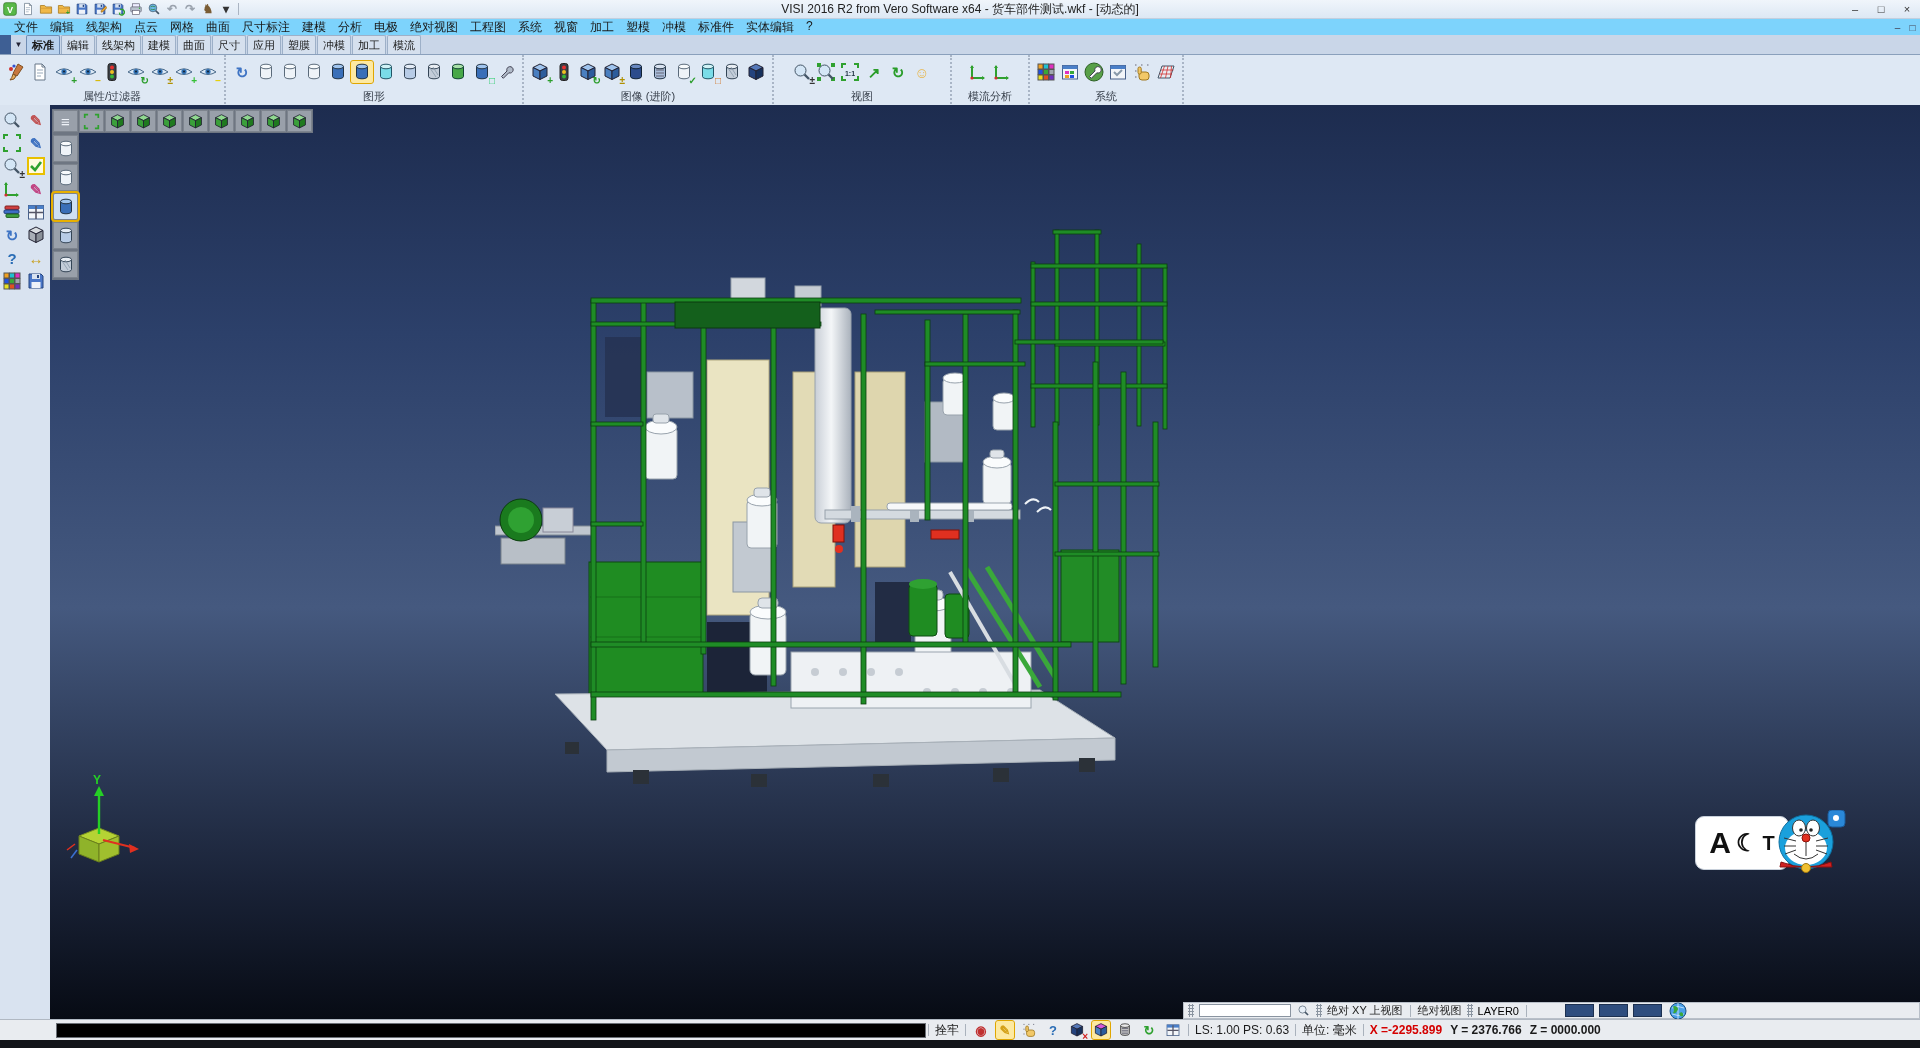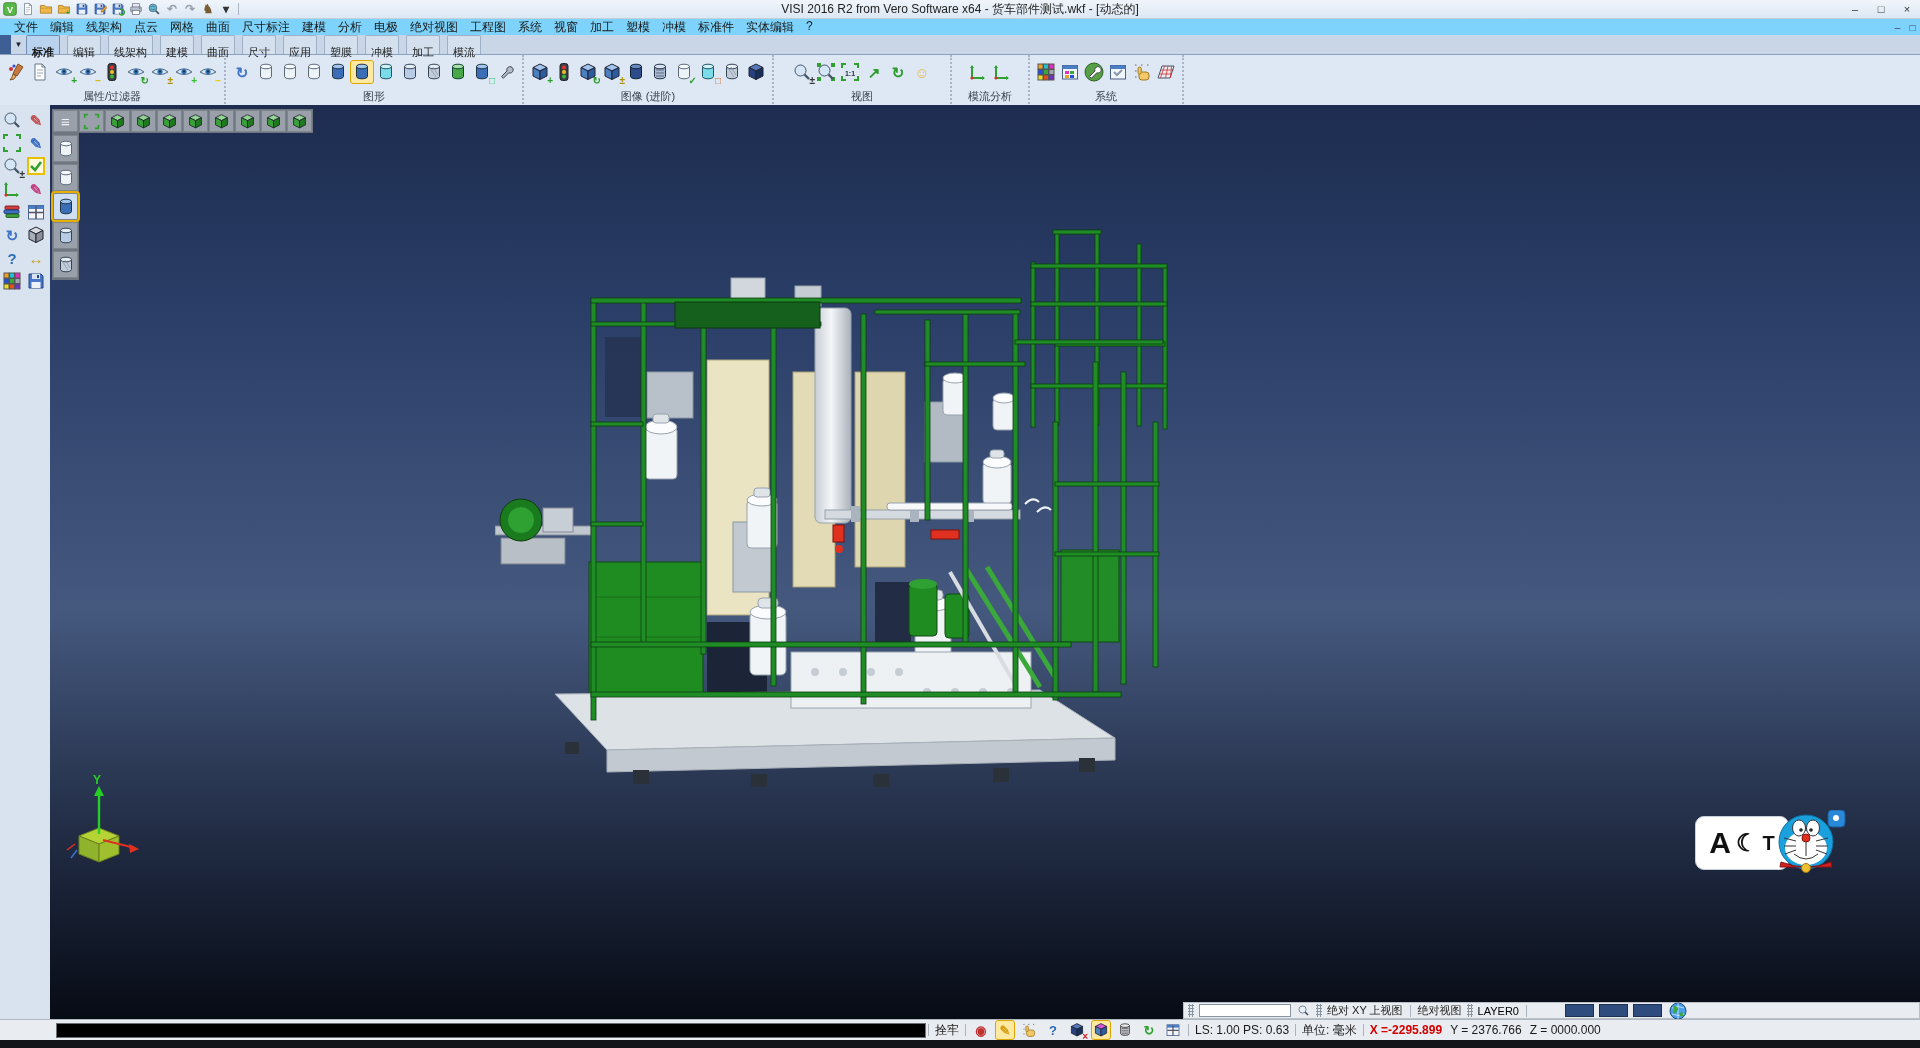--- a/index.html
+++ b/index.html
@@ -18,22 +18,22 @@
   .winctl .wc{width:26px;height:16px;text-align:center;font-size:11px;line-height:16px;color:#333;cursor:default}
   
   .menubar{height:16px;display:flex;align-items:center;background:#7dd3fc;font-size:12px;padding-left:8px}
   .menubar .mi{padding:0 6px;white-space:nowrap}
   .menubar .mdi{margin-left:auto;display:flex}
   .menubar .mdi .wc{width:15px;text-align:center;font-size:10px;color:#445}
   
   .tabbar{height:19px;display:flex;align-items:stretch;background:#c9d6e8;border-bottom:1px solid #8aa0bc;font-size:11px}
   .tabblock{width:11px;background:#3e5f94}
   .tabdrop{width:15px;text-align:center;font-size:8px;line-height:19px;color:#223}
-  .tab{padding:9px 5px;border:1px solid #9db0c8;border-bottom:none;background:#d5e0ee;
-       margin-right:7px;border-radius:2px 2px 0 0;line-height:14px;white-space:nowrap}
+  .tab{padding:2px 5px;border:1px solid #9db0c8;border-bottom:none;background:#d5e0ee;
+       margin-right:1px;border-radius:2px 2px 0 0;line-height:14px;white-space:nowrap}
   .tab.active{background:#b9d2ee;border-color:#6f8db4;font-weight:bold}
   
   .ribbon{height:52px;background:#dee8f4;display:flex;border-bottom:1px solid #b4c2d4}
   .rgroup{display:flex;flex-direction:column;padding:1px 5px;border-right:2px dotted #a9b5c6}
   .ricons{display:flex;gap:2px;align-items:center;height:32px}
   .rlabel{text-align:center;font-size:11px;color:#38404c;margin-top:1px;white-space:nowrap}
   .tbi{width:22px;height:22px;display:inline-flex;align-items:center;justify-content:center;position:relative;flex:0 0 auto}
   .tbi svg{width:20px;height:20px}
   .tbi.sel{background:#fde9a2;outline:1px solid #e0a600;border-radius:2px}
   .tbi .bdg{position:absolute;right:-2px;bottom:-3px;font-size:10px;font-weight:bold;font-style:normal;line-height:1}
@@ -68,21 +68,21 @@
   .grip{width:6px;height:13px;background-image:radial-gradient(#8a94a0 1px,transparent 1.1px);background-size:3px 3px}
   .vsep{width:1px;height:12px;background:#aab2bc;margin:0 2px}
   .statusB{position:absolute;left:0;right:0;bottom:8px;height:21px;background:#e9ecf0;border-top:1px solid #b0b8c2;
            display:flex;align-items:center;font-size:12px;box-sizing:border-box}
   .msgbox{width:868px;height:13px;background:#000;border:1px solid #6a6f76;margin-left:56px;flex:0 0 auto}
   .statusB .txt{white-space:nowrap;padding:0 4px}
   .statusB .tbi{width:18px;height:18px}
   .statusB .tbi svg{width:16px;height:16px}
   .statusB .tbi .g{font-size:13px}
   .coordX{color:#d40000;font-weight:bold}
-  .coord{font-weight:normal}
+  .coord{font-weight:bold}
   .taskbar{position:absolute;left:0;right:0;bottom:0;height:8px;background:#121419}
 </style>
 </head>
 <body>
 
 <div class="titlebar">
   <div class="qa">
       <span class="tbi">
         <svg viewBox="0 0 20 20">
           <rect x="1" y="1" width="18" height="18" rx="3" fill="#58b848" stroke="#2c7020"></rect>

